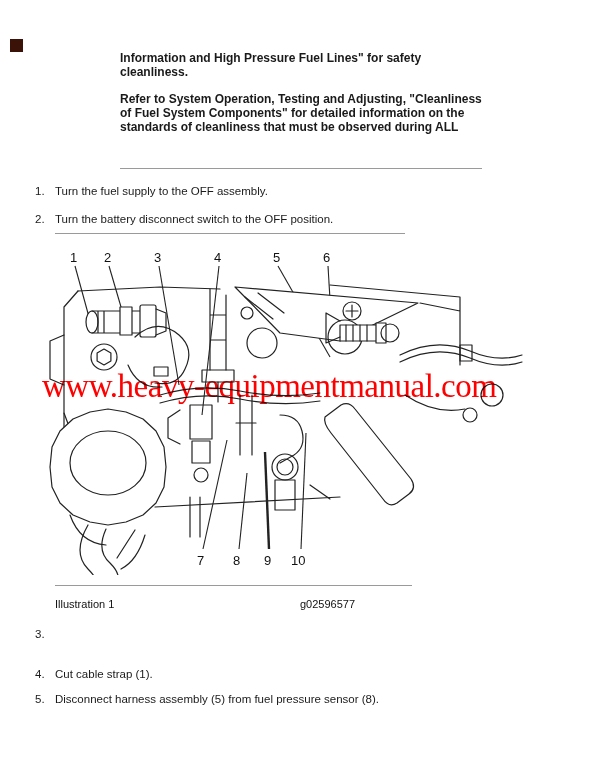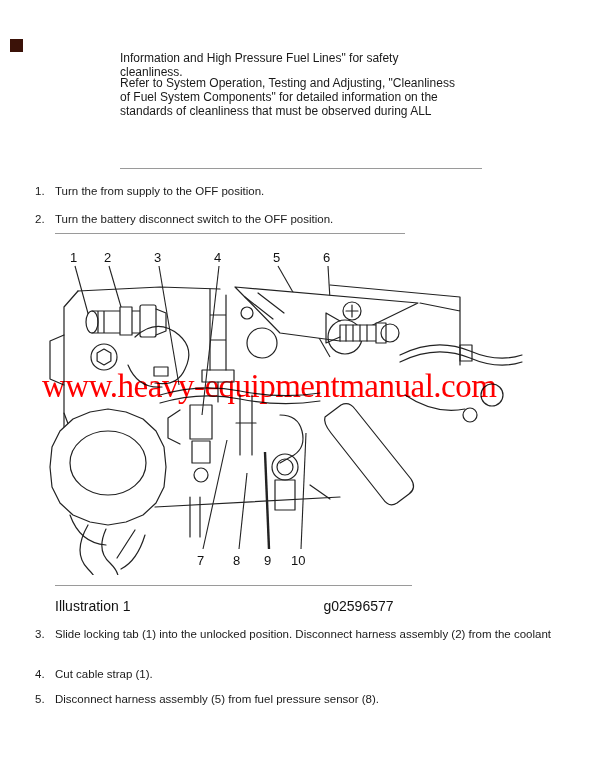--- a/index.html
+++ b/index.html
@@ -2,58 +2,58 @@
 <html><head>
 <meta charset="utf-8">
 <style>
   html,body{margin:0;padding:0;}
   body{
     width:600px;height:776px;position:relative;background:#ffffff;
     font-family:"Liberation Sans", sans-serif;color:#1a1a1a;overflow:hidden;
   }
   .abs{position:absolute;}
   .line{white-space:nowrap;}
-  .intro{font-weight:normal;font-size:12px;line-height:14px;}
+  .intro{font-weight:bold;font-size:12px;line-height:14px;}
   .step{font-size:11.5px;line-height:16.5px;}
   .step .num{position:absolute;left:0;top:0;}
   .step .txt{margin-left:20px;}
   .rule{position:absolute;height:1px;background:#9a9a9a;}
   .corner-mark{position:absolute;left:10px;top:39px;width:13px;height:13px;background:#3b1208;}
-  .caption{font-size:14px;color:#111;}
-  .caption-right{text-align:center;}
+  .caption{font-size:11px;color:#111;}
+  .caption-right{text-align:left;}
   .watermark{
     position:absolute;left:42px;top:368px;width:520px;
     font-size:33px;font-weight:normal;letter-spacing:-0.5px;
     mix-blend-mode:darken;z-index:5;white-space:nowrap;
   }
   svg text{font-family:"Liberation Sans", sans-serif;font-size:13px;fill:#111;}
   .art{stroke:#222;stroke-width:1.2;fill:none;stroke-linecap:round;stroke-linejoin:round;}
   .artw{stroke:#222;stroke-width:1.2;fill:#fff;stroke-linejoin:round;}
   .leader{stroke:#222;stroke-width:1.1;fill:none;}
 </style>
 </head>
 <body>
 
 <div class="corner-mark"></div>
 
 <div class="abs intro" style="left:120px;top:51px;">
   <div class="line">Information and High Pressure Fuel Lines" for safety</div>
   <div class="line">cleanliness.</div>
 </div>
-<div class="abs intro" style="left:120px;top:76px;">
+<div class="abs intro" style="left:120px;top:92px;">
   <div class="line">Refer to System Operation, Testing and Adjusting, "Cleanliness</div>
   <div class="line">of Fuel System Components" for detailed information on the</div>
   <div class="line">standards of cleanliness that must be observed during ALL</div>
 </div>
 
 <div class="rule" style="left:120px;top:168px;width:362px;"></div>
 
 <div class="abs step" style="left:35px;top:183px;">
   <span class="num">1.</span>
-  <div class="txt line">Turn the from supply to the OFF position.</div>
+  <div class="txt line">Turn the fuel supply to the OFF assembly.</div>
 </div>
 <div class="abs step" style="left:35px;top:211px;">
   <span class="num">2.</span>
   <div class="txt line">Turn the battery disconnect switch to the OFF position.</div>
 </div>
 
 <div class="rule" style="left:55px;top:233px;width:350px;"></div>
 
 <svg class="abs" style="left:40px;top:245px;" width="520" height="330" viewBox="0 0 520 330">
 
@@ -160,21 +160,20 @@
 <div class="watermark" style="color:#ff0000;font-family:Liberation Serif, serif;">www.heavy-equipmentmanual.com</div>
 
 <div class="rule" style="left:55px;top:585px;width:357px;"></div>
 
 <div class="abs caption line" style="left:55px;top:598px;">Illustration 1</div>
 <div class="abs caption caption-right line" style="left:300px;top:598px;width:117px;">g02596577</div>
 
 <div class="abs step" style="left:35px;top:626px;">
   <span class="num">3.</span>
   <div class="txt">
-    <div class="line">Slide locking tab (1) into the unlocked position. Disconnect harness assembly (2) from the coolant</div>
   </div>
 </div>
 <div class="abs step" style="left:35px;top:666px;">
   <span class="num">4.</span>
   <div class="txt line">Cut cable strap (1).</div>
 </div>
 <div class="abs step" style="left:35px;top:691px;">
   <span class="num">5.</span>
   <div class="txt line">Disconnect harness assembly (5) from fuel pressure sensor (8).</div>
 </div>

